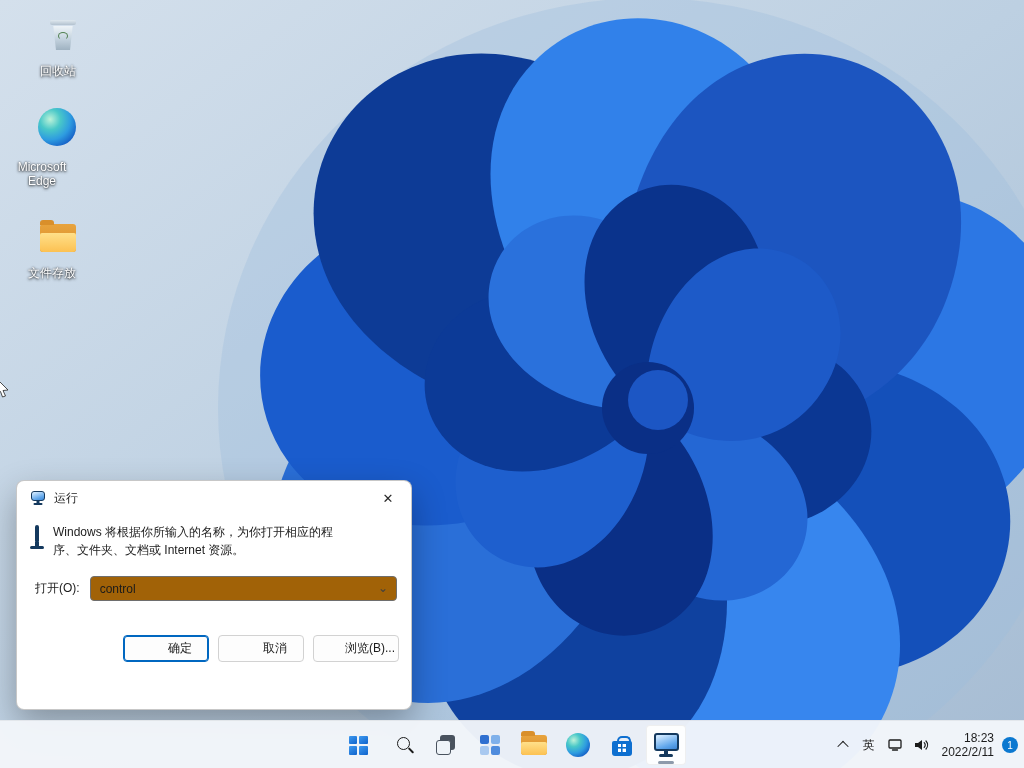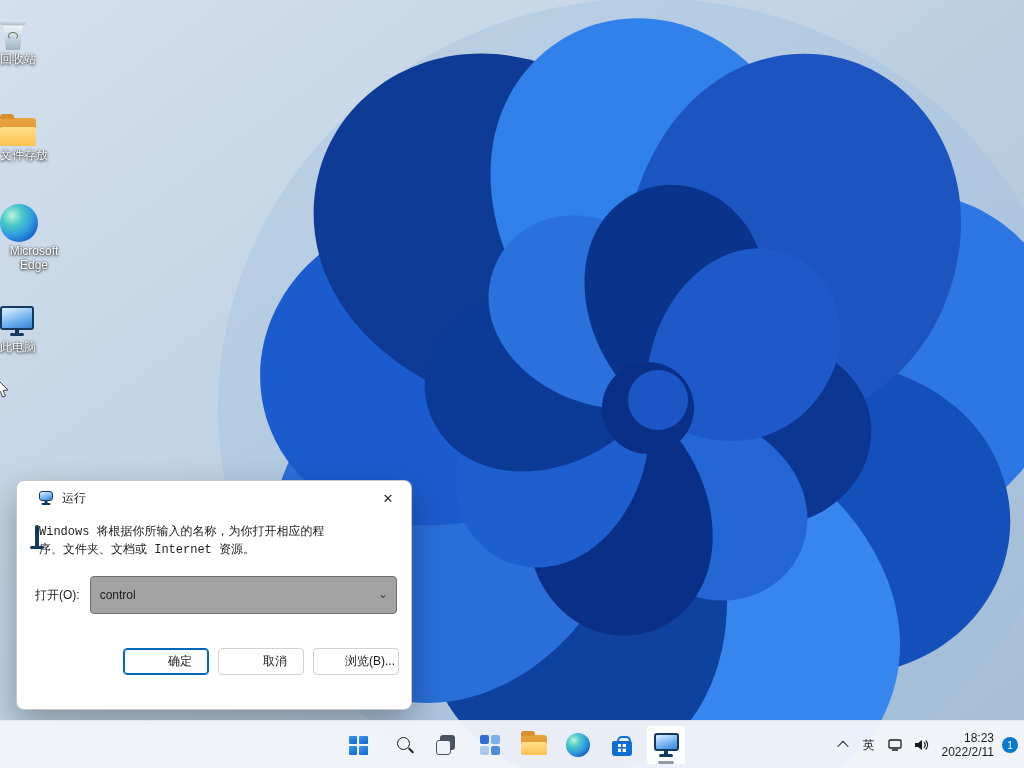--- a/index.html
+++ b/index.html
@@ -5,21 +5,21 @@
   * { margin:0; padding:0; box-sizing:border-box; }
   html,body { width:1024px; height:768px; overflow:hidden; }
   body { font-family:"Liberation Sans","DejaVu Sans",sans-serif; font-size:12px; color:#1b1b1b; }
   #screen { position:relative; width:1024px; height:768px; overflow:hidden; background:#bccfe2; }
 
   
   .wallpaper { position:absolute; inset:0; width:1024px; height:768px; display:block; }
 
   
   .dt-col { position:absolute; left:0; top:6px; width:76px; display:flex; flex-direction:column; gap:20px; align-items:center; }
-  .dt-icon { width:76px; min-height:76px; display:flex; flex-direction:column; align-items:flex-start; justify-content:flex-start; gap:2px; cursor:default; }
+  .dt-icon { width:76px; min-height:76px; display:flex; flex-direction:column; align-items:flex-end; justify-content:flex-start; gap:14px; cursor:default; }
   .dt-label { color:#fff; font-size:12px; line-height:14px; text-align:center; max-width:68px;
               text-shadow:0 1px 3px rgba(0,0,0,.85), 0 0 2px rgba(0,0,0,.6); }
   .art { display:flex; align-items:flex-end; justify-content:center; height:44px; }
 
   
   .bin { position:relative; width:26px; height:32px; }
   .bin-lid { position:absolute; left:0; right:0; top:2px; height:5px; background:linear-gradient(#dfe8ef,#b3c2cf); border-radius:2px; }
   .bin-body { position:absolute; left:2px; right:2px; top:8px; bottom:0; background:linear-gradient(#eef4f8 0%,#c3d2de 55%,#9fb2c1 100%);
               clip-path:polygon(6% 0,94% 0,82% 100%,18% 100%); }
   .bin-arrow { position:absolute; left:50%; top:14px; transform:translateX(-50%); width:10px; height:8px;
@@ -54,29 +54,29 @@
   .mon-lg { width:34px; height:24px; margin-bottom:8px; }
   .mon-md { width:25px; height:18px; margin-bottom:7px; }
   .mon-sm { width:14px; height:10px; border-width:1.5px; margin-bottom:5px; }
   .mon-sm::before { width:3px; height:3px; bottom:-3px; }
   .mon-sm::after { width:9px; height:2px; bottom:-5px; }
 
   
   .run-dialog { position:absolute; left:16px; top:480px; width:396px; height:230px; background:#fff;
                 border:1px solid rgba(0,0,0,.22); border-radius:8px;
                 box-shadow:0 14px 34px rgba(0,0,0,.30); }
-  .rd-titlebar { display:flex; align-items:center; height:34px; padding-left:22px; }
+  .rd-titlebar { display:flex; align-items:center; height:34px; padding-left:14px; }
   .rd-title { margin-left:9px; }
   .rd-close { margin-left:auto; width:46px; height:33px; display:flex; align-items:center; justify-content:center;
               font-size:13px; color:#2a2a2a; border-top-right-radius:8px; cursor:default; }
-  .rd-body { display:flex; padding:6px 16px 0 18px;font-family:Liberation Mono, monospace; }
+  .rd-body { display:flex; gap:14px; padding:6px 16px 0 18px; }
   .rd-desc { line-height:18px; padding-top:2px; max-width:300px; }
   .rd-open-row { display:flex; align-items:center; gap:10px; padding:17px 14px 0 18px; }
   .rd-combo { position:relative; flex:1; }
-  .rd-input { width:100%; height:38px; border:1px solid #6e6e6e; border-radius:4px; background:#a3a3a3;
+  .rd-input { width:100%; height:25px; border:1px solid #6e6e6e; border-radius:4px; background:#a16207;
               padding:0 26px 0 9px; font:inherit; color:#1b1b1b; outline:none; }
   .rd-chevron { position:absolute; right:9px; top:50%; transform:translateY(-58%); font-size:12px; color:#404040; pointer-events:none; }
   .rd-buttons { display:flex; justify-content:flex-end; gap:9px; padding:34px 12px 0 0; }
   .btn { width:86px; height:27px; display:flex; align-items:center; justify-content:center;
          background:#fdfdfd; border:1px solid #d2d2d2; border-radius:4px; cursor:default;padding-left:28px; }
   .btn-default { border-color:#0067c0; box-shadow:inset 0 0 0 1px #0067c0; }
 
   
   .taskbar { position:absolute; left:0; right:0; bottom:0; height:48px;
              background:rgba(242,246,250,.96); border-top:1px solid rgba(0,0,0,.05); }
@@ -171,42 +171,36 @@
             <span class="bin-lid"></span>
             <span class="bin-body"></span>
             <span class="bin-arrow"></span>
           </span>
       </span>
       <span class="dt-label">回收站</span>
     </div>
 
     <div class="dt-icon">
       <span class="art">
+          <span class="edgeball"></span>
+        </span>
+      <span class="dt-label">Microsoft Edge</span>
+    </div>
+
+    <div class="dt-icon">
+      <span class="art">
         <span class="folder">
             <span class="folder-back"></span>
             <span class="folder-front"></span>
           </span>
       </span>
       <span class="dt-label">文件存放</span>
     </div>
 
-    <div class="dt-icon">
-      <span class="art">
-          <span class="edgeball"></span>
-        </span>
-      <span class="dt-label">Microsoft Edge</span>
-    </div>
-
-
-    <div class="dt-icon">
-      <span class="art">
-          <span class="mon mon-lg"></span>
-        </span>
-      <span class="dt-label">此电脑</span>
-    </div>
+
 
   </div>
 
   <div class="run-dialog">
     <div class="rd-titlebar">
       <span class="mon mon-sm" style="margin-bottom:4px;"></span>
       <span class="rd-title">运行</span>
       <span class="rd-close">✕</span>
     </div>
     <div class="rd-body">

